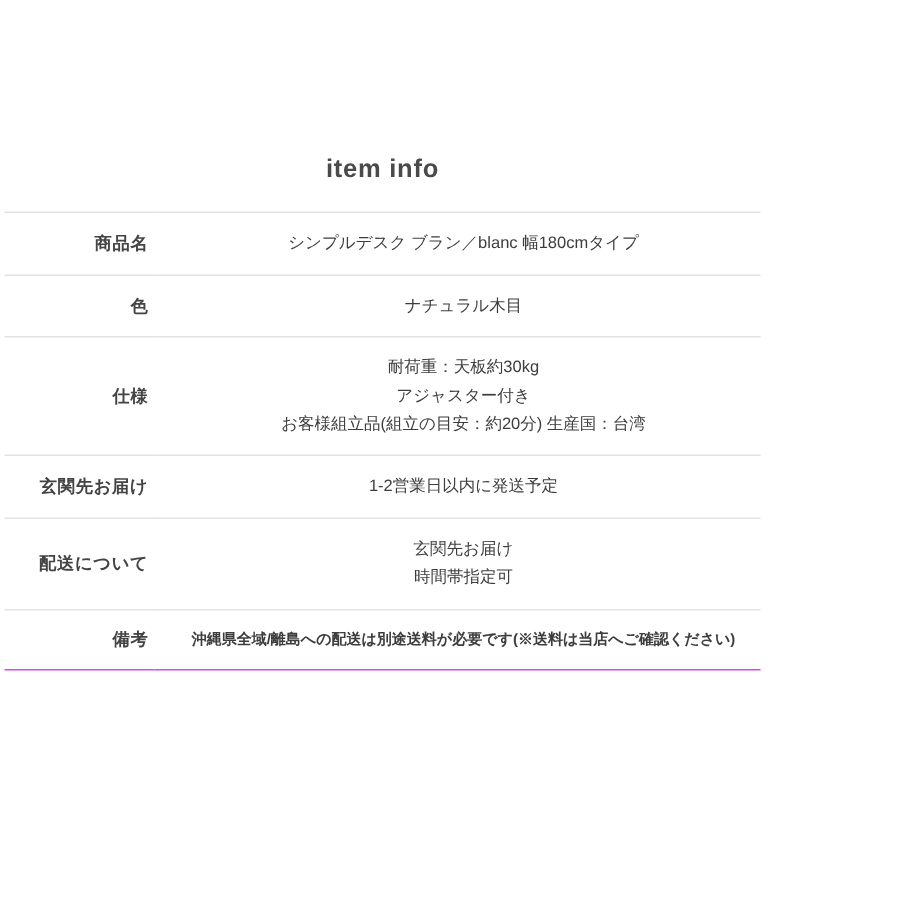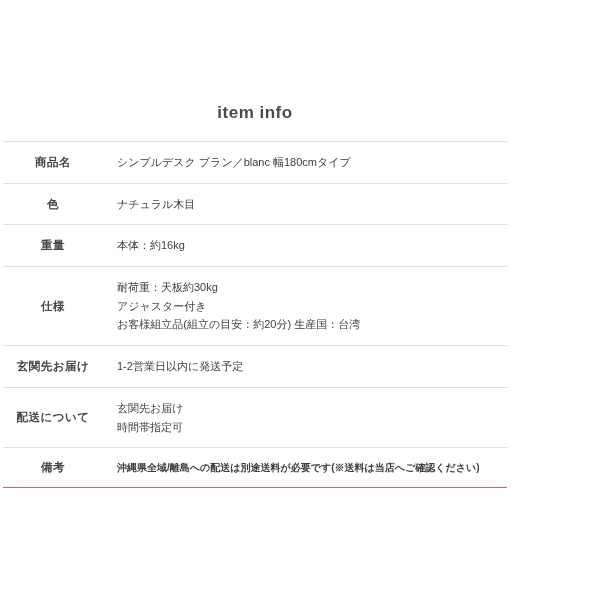--- a/index.html
+++ b/index.html
@@ -37,30 +37,30 @@
     table-layout: fixed;
   }
   .spec-table tr {
     border-top: 1px solid #e2e2e2;
   }
   .spec-table tr:last-child {
     border-bottom: 1px solid #d946ef;
   }
   .spec-table th {
     width: 92px;
-    text-align: center;
+    text-align: right;
     vertical-align: middle;
     font-size: 11.5px;
     font-weight: bold;
     color: #444444;
     padding: 11px 4px;
     letter-spacing: 0.5px;
   }
   .spec-table td {
-    text-align: left;
+    text-align: center;
     vertical-align: middle;
     font-size: 11px;
     color: #3d3d3d;
     padding: 11px 6px 11px 14px;
     line-height: 1.7;
   }
   .cell-line {
     display: block;
     white-space: nowrap;
   }
@@ -84,26 +84,20 @@
           <span class="cell-line">シンプルデスク ブラン／blanc 幅180cmタイプ</span>
         </td>
       </tr>
       <tr>
         <th>色</th>
         <td>
           <span class="cell-line">ナチュラル木目</span>
         </td>
       </tr>
       <tr>
-        <th>重量</th>
-        <td>
-          <span class="cell-line">本体：約16kg</span>
-        </td>
-      </tr>
-      <tr>
         <th>仕様</th>
         <td>
           <span class="cell-line">耐荷重：天板約30kg</span>
           <span class="cell-line">アジャスター付き</span>
           <span class="cell-line">お客様組立品(組立の目安：約20分) 生産国：台湾</span>
         </td>
       </tr>
       <tr>
         <th>玄関先お届け</th>
         <td>

